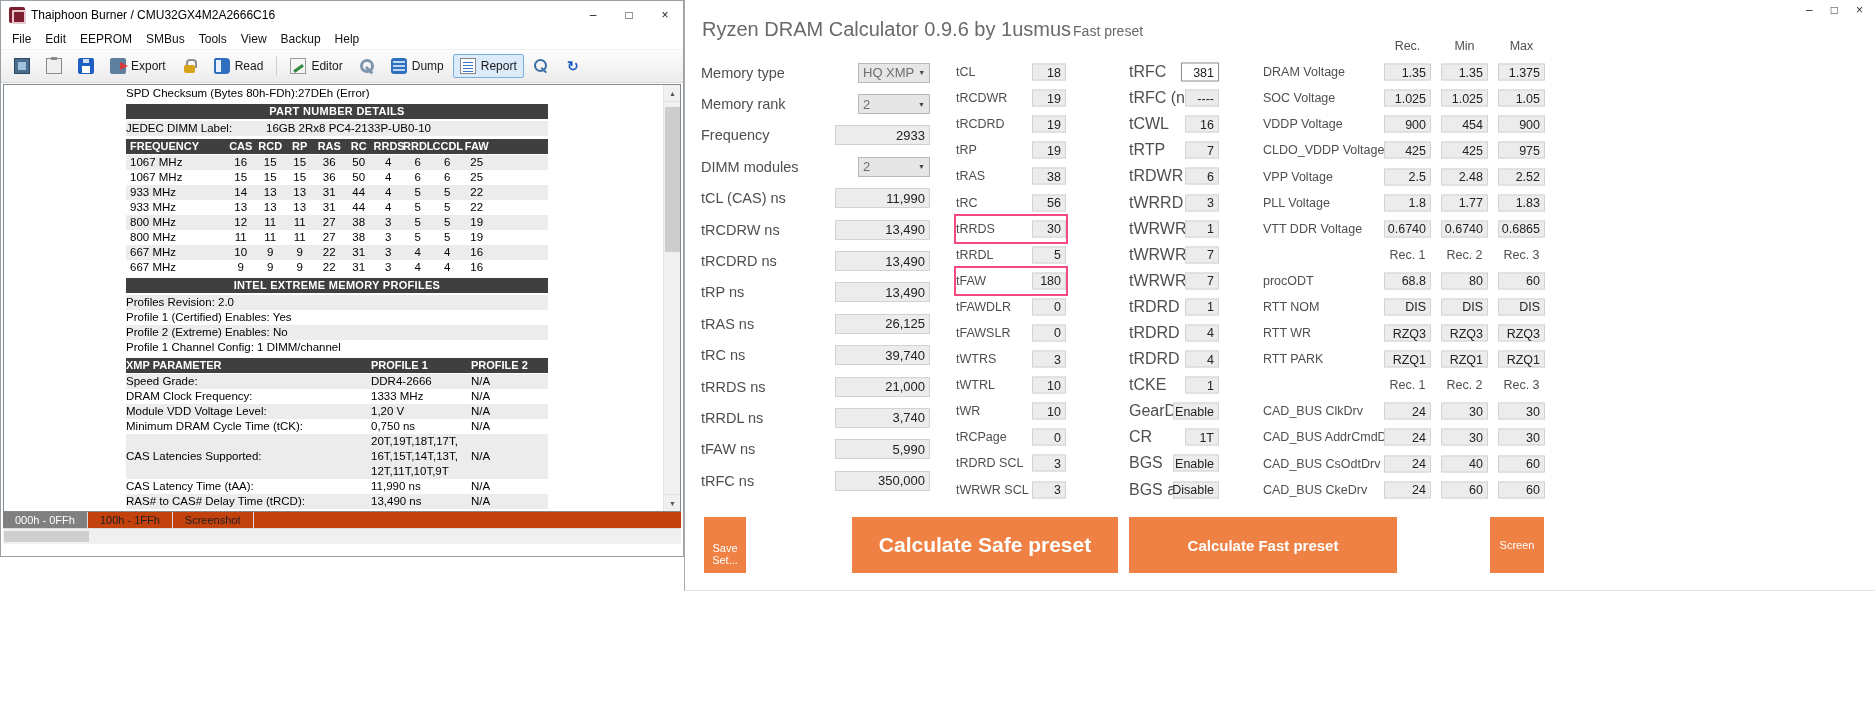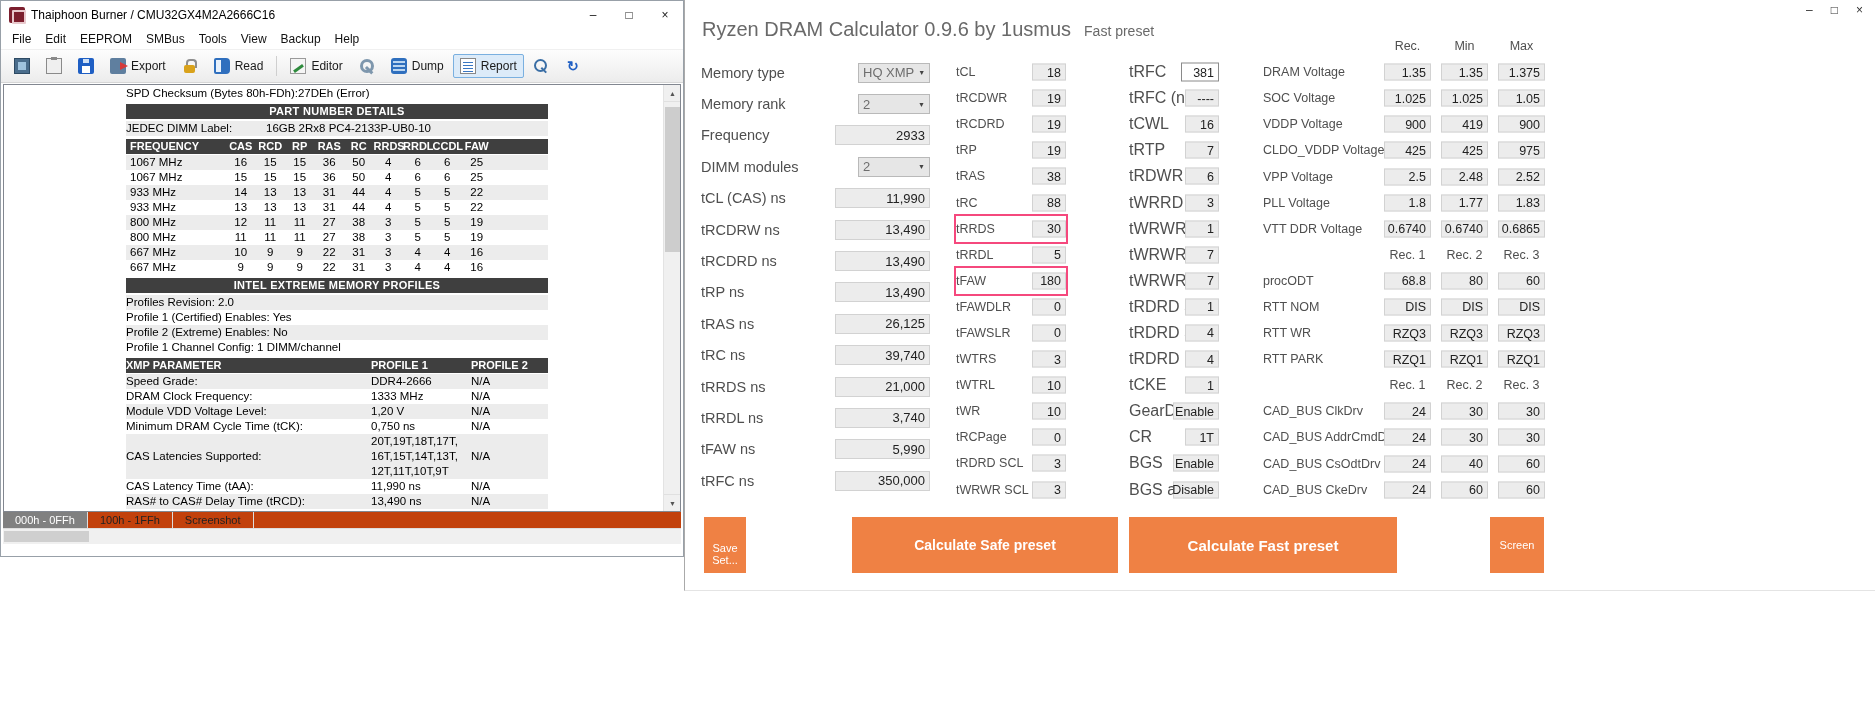--- a/index.html
+++ b/index.html
@@ -76,21 +76,21 @@
   .tb-tab{font-size:11px;display:flex;align-items:center;padding:0 12px;color:#222;border-right:1px solid #ddd;white-space:nowrap}
   .tb-tab.active{background:#808080;color:#fff}
   .tb-bottombar{position:absolute;left:2px;right:2px;top:528px;height:15px;background:#f0f0f0}
   .hthumb{position:absolute;left:1px;top:2px;width:85px;height:11px;background:#cfcfcf}
 
   
   .rcw{position:absolute;left:684px;top:0;width:1191px;height:591px;background:#fff;border-left:1px solid #aaa;border-bottom:1px solid #e4e4e4}
   .rc-ctrls{position:absolute;right:12px;top:3px;display:flex;gap:18px;color:#333}
   .rc-ctrl{font-size:12px;line-height:14px}
   .rc-title{position:absolute;left:17px;top:18px;font-size:20px;color:#696969;white-space:nowrap}
-  .rc-sub{font-size:14px;margin-left:13px;color:#696969}
+  .rc-sub{font-size:14px;margin-left:2px;color:#696969}
 
   .col{position:absolute}
   .frow{position:relative;display:flex;align-items:center}
   .flabel{font-size:12.5px;color:#4f4f4f;white-space:nowrap}
   .ffield{position:absolute;right:0;top:50%;transform:translateY(-50%);height:17px;width:34px;
           background:#ececec;border:1px solid #d2d2d2;display:flex;align-items:center;justify-content:flex-end;
           padding:0 4px;font-size:12.5px;color:#222;white-space:nowrap}
   .ffield.select{justify-content:space-between;background:#e6e6e6;border:1px solid #b9b9b9}
   .ffield.select .fval{color:#6e6e6e}
   .farrow{font-size:7px;color:#444;margin-left:4px}
@@ -109,21 +109,21 @@
   .col2 .frow,.col3 .frow,.volts .frow{height:26.1px}
   .col3 .flabel{font-size:16px}
   .col3 .ffield.wide{width:46px}
   .volts{left:578px;top:33px;width:282px}
   .volts .ffield{width:47px}
   .volts .p0{right:114px}.volts .p1{right:57px}.volts .p2{right:0}
   .hcell.p0{right:114px}.hcell.p1{right:57px}.hcell.p2{right:0}
 
   .rc-btn{position:absolute;background:#ef8144;color:#fff;display:flex;align-items:center;justify-content:center;text-align:center;cursor:default}
   .btn-save{left:19px;top:517px;width:42px;height:56px;font-size:11px;align-items:flex-end;padding-bottom:7px}
-  .btn-safe{left:167px;top:517px;width:266px;height:56px;font-size:14px;font-weight:bold}
+  .btn-safe{left:167px;top:517px;width:266px;height:56px;font-size:21px;font-weight:bold}
   .btn-fast{left:444px;top:517px;width:268px;height:56px;font-size:15px;font-weight:bold}
   .btn-screen{left:805px;top:517px;width:54px;height:56px;font-size:11px}
 </style>
 </head>
 <body>
 
 <div class="stage">
 
   <div class="tbw">
     <div class="tb-titlebar">
@@ -523,21 +523,21 @@
         </div>
         <div class="frow">
           <span class="flabel">tRAS</span>
           <span class="ffield small p0">
             <span class="fval">38</span>
           </span>
         </div>
         <div class="frow">
           <span class="flabel">tRC</span>
           <span class="ffield small p0">
-            <span class="fval">88</span>
+            <span class="fval">56</span>
           </span>
         </div>
         <div class="frow hl">
           <span class="flabel">tRRDS</span>
           <span class="ffield small p0">
             <span class="fval">30</span>
           </span>
         </div>
         <div class="frow">
           <span class="flabel">tRRDL</span>
@@ -733,21 +733,21 @@
           <span class="ffield small p2">
             <span class="fval">1.05</span>
           </span>
         </div>
         <div class="frow">
           <span class="flabel">VDDP Voltage</span>
           <span class="ffield small p0">
             <span class="fval">900</span>
           </span>
           <span class="ffield small p1">
-            <span class="fval">419</span>
+            <span class="fval">454</span>
           </span>
           <span class="ffield small p2">
             <span class="fval">900</span>
           </span>
         </div>
         <div class="frow">
           <span class="flabel">CLDO_VDDP Voltage</span>
           <span class="ffield small p0">
             <span class="fval">425</span>
           </span>

